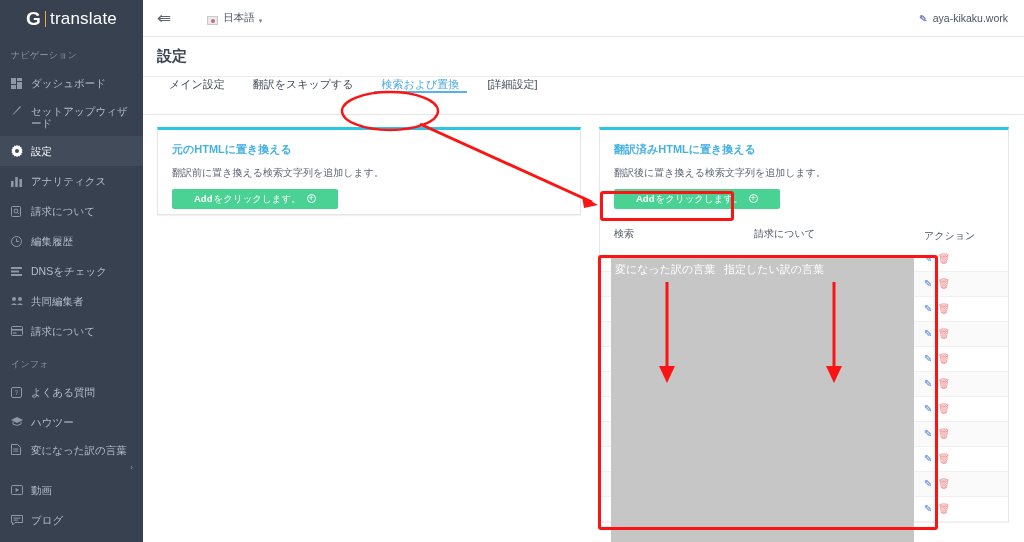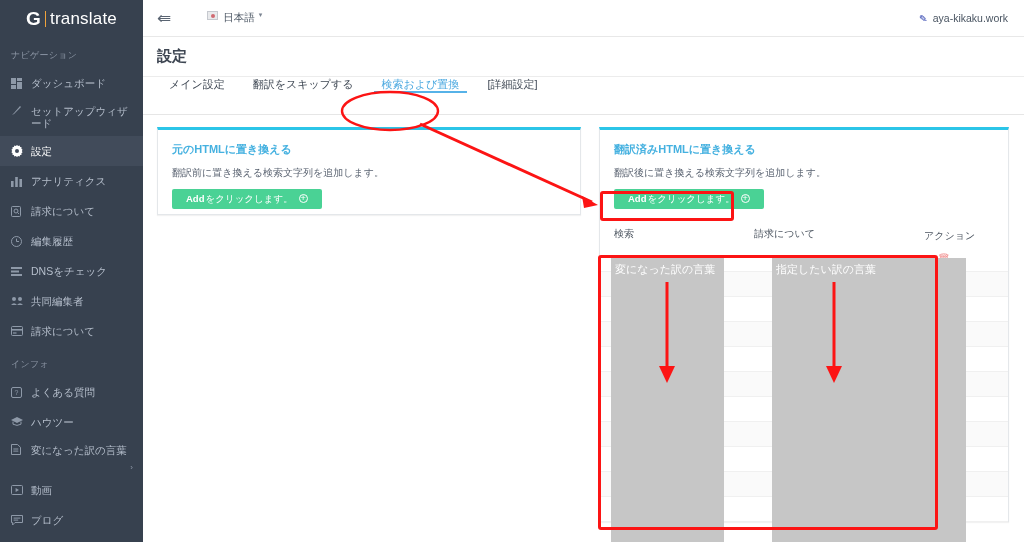--- a/index.html
+++ b/index.html
@@ -75,21 +75,21 @@
     display: flex; align-items: center;
   }
   .collapse-ico {
     margin-left: 14px;
     color: #5a6472;
     font-size: 17px;
     line-height: 1;
   }
   .lang-pick {
     margin-left: 36px;
-    display: flex; align-items: flex-start;
+    display: flex; align-items: flex-end;
     font-size: 10.5px; color: #4a5562;
   }
   .lang-pick .flag {
     width: 11px; height: 9px;
     margin-right: 5px;
     background: #e9eaec;
     border: 1px solid #c6c9cf;
     position: relative;
   }
   .lang-pick .flag:after {
@@ -164,21 +164,21 @@
   .card-desc {
     font-size: 10px; color: #596270;
     padding: 9px 14px 0 14px;
   }
   .add-btn {
     display: inline-flex; align-items: center;
     margin: 9px 0 0 14px;
     background: #4ad295;
     color: #ffffff;
     font-size: 9.5px;
-    padding: 5px 14px;
+    padding: 5px 22px;
     border-radius: 2px;
     line-height: 1;
     white-space: nowrap;
   }
   .add-btn .b { font-weight: bold; margin-right: 1px; }
   .add-btn .plus-ico {
     margin-left: 6px; font-size: 9px;
     display: inline-flex; align-items: center; justify-content: center;
     width: 9px; height: 9px;
     border: 1px solid #ffffff; border-radius: 50%;
@@ -548,21 +548,21 @@
         </div>
       </div>
     </div>
   </div>
 
   <div class="annot-layer">
 
     <div class="gray-col" style="left:611px; top:258px; width:113px; height:284px;">
       <span class="glabel">変になった訳の言葉</span>
     </div>
-    <div class="gray-col" style="left:772px; top:258px; width:194px; height:284px;">
+    <div class="gray-col" style="left:720px; top:258px; width:194px; height:284px;">
       <span class="glabel">指定したい訳の言葉</span>
     </div>
 
     <svg width="1024" height="542" style="position:absolute;left:0;top:0;">
 
       <ellipse cx="390" cy="111" rx="48" ry="19" fill="none" stroke="#fc1414" stroke-width="2.4"></ellipse>
 
       <path d="M420 124 L592 202" fill="none" stroke="#fc1414" stroke-width="3"></path>
       <polygon points="598,205 582,196 584,208" fill="#fc1414"></polygon>
 

